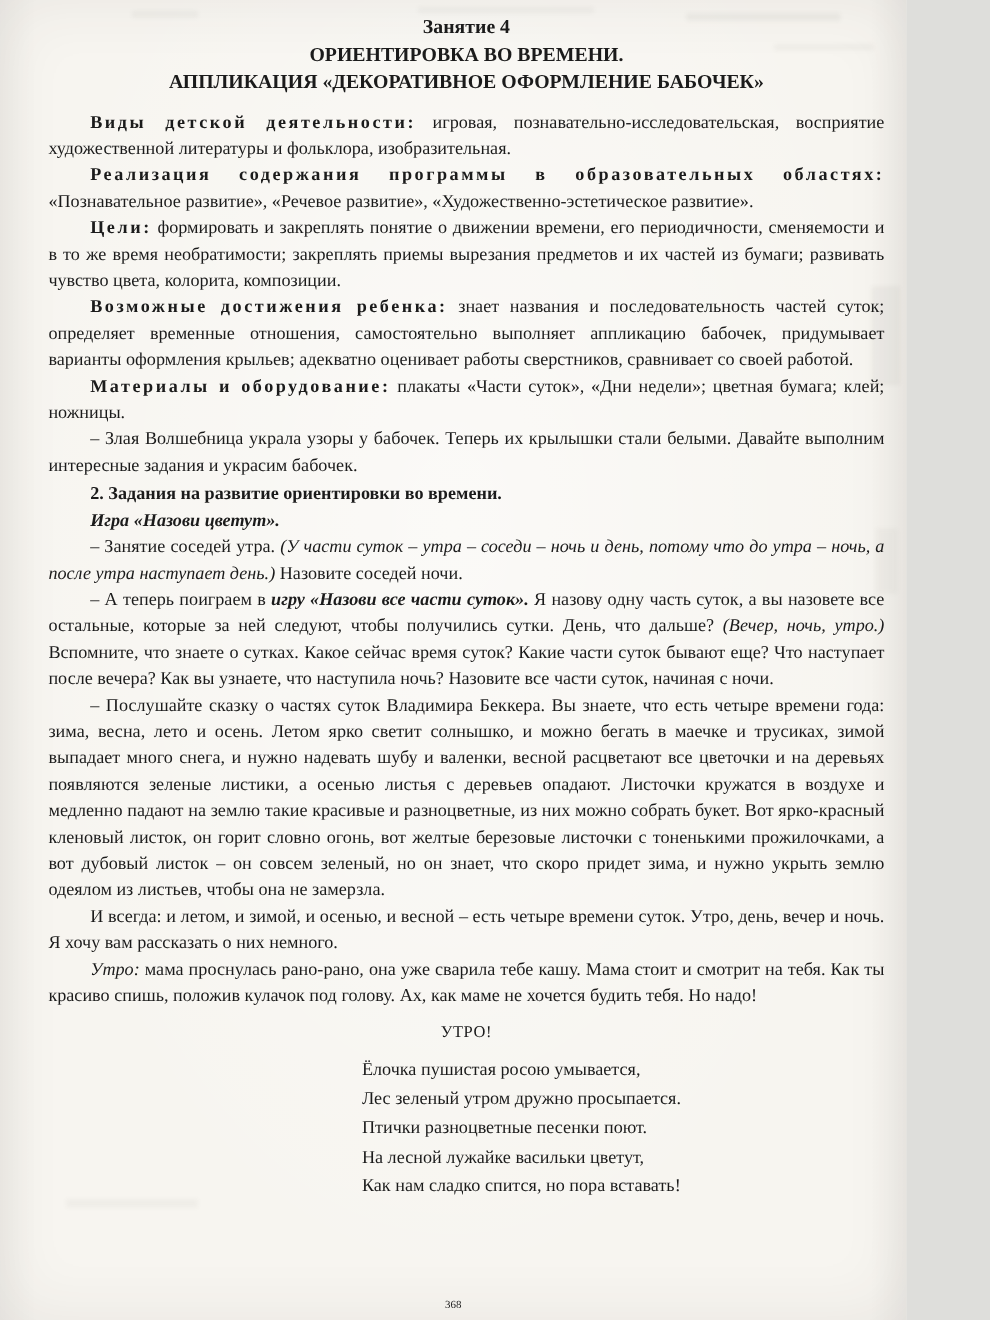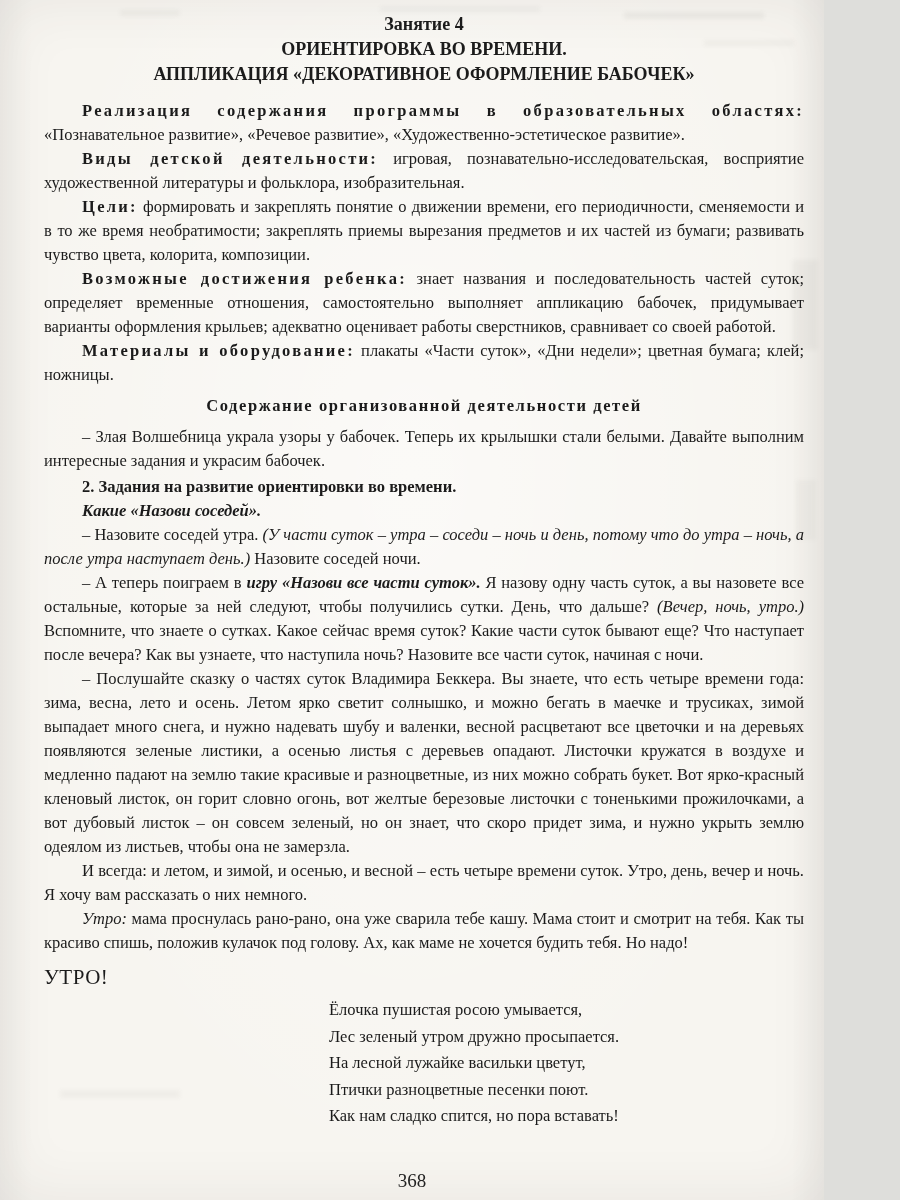--- a/index.html
+++ b/index.html
@@ -67,37 +67,38 @@
   }
   p.subhead-italic {
     margin: 0;
     font-size: 16.5px;
     line-height: 24px;
     text-indent: 38px;
     font-weight: bold;
     font-style: italic;
   }
   .utro {
-    font-size: 21px;
+    text-align: center;
+    font-size: 15px;
     line-height: 24px;
     margin-top: 10px;
     letter-spacing: 0.5px;
   }
   .poem {
     margin: 8px 0 0 285px;
     font-size: 16.5px;
     line-height: 26.5px;
   }
   .page-number {
     position: absolute;
     bottom: 8px;
     left: 0;
     width: 100%;
     text-align: center;
-    font-size: 19px;
+    font-size: 10px;
     color: #222;
   }
   
   .artifact {
     position: absolute;
     pointer-events: none;
     background: #6a675f;
     filter: blur(2px);
   }
   .a1 { top: 10px; left: 120px; width: 60px; height: 6px; opacity: 0.06; }
@@ -122,56 +123,55 @@
   <div class="artifact a7"></div>
 
   <div class="content">
 
     <div class="title-block">
       <div>Занятие 4</div>
       <div>ОРИЕНТИРОВКА ВО ВРЕМЕНИ.</div>
       <div>АППЛИКАЦИЯ «ДЕКОРАТИВНОЕ ОФОРМЛЕНИЕ БАБОЧЕК»</div>
     </div>
 
+    <p class="body"><span class="lead">Виды детской деятельности:</span><span> игровая, познавательно-исследовательская, восприятие художественной литературы и фольклора, изобразительная.</span></p>
+
     <p class="body"><span class="lead">Реализация содержания программы в образовательных областях:</span><span> «Познавательное развитие», «Речевое развитие», «Художественно-эстетическое развитие».</span></p>
-
-    <p class="body"><span class="lead">Виды детской деятельности:</span><span> игровая, познавательно-исследовательская, восприятие художественной литературы и фольклора, изобразительная.</span></p>
 
     <p class="body"><span class="lead">Цели:</span><span> формировать и закреплять понятие о движении времени, его периодичности, сменяемости и в то же время необратимости; закреплять приемы вырезания предметов и их частей из бумаги; развивать чувство цвета, колорита, композиции.</span></p>
 
     <p class="body"><span class="lead">Возможные достижения ребенка:</span><span> знает названия и последовательность частей суток; определяет временные отношения, самостоятельно выполняет аппликацию бабочек, придумывает варианты оформления крыльев; адекватно оценивает работы сверстников, сравнивает со своей работой.</span></p>
 
     <p class="body"><span class="lead">Материалы и оборудование:</span><span> плакаты «Части суток», «Дни недели»; цветная бумага; клей; ножницы.</span></p>
 
-    <div class="content-heading">Содержание организованной деятельности детей</div>
 
 
     <p class="body">– Злая Волшебница украла узоры у бабочек. Теперь их крылышки стали белыми. Давайте выполним интересные задания и украсим бабочек.</p>
 
     <p class="subhead">2. Задания на развитие ориентировки во времени.</p>
 
-    <p class="subhead-italic">Какие «Назови соседей».</p>
+    <p class="subhead-italic">Игра «Назови цветут».</p>
 
-    <p class="body"><span>– Назовите соседей утра. </span><span class="it">(У части суток – утра – соседи – ночь и день, потому что до утра – ночь, а после утра наступает день.)</span><span> Назовите соседей ночи.</span></p>
+    <p class="body"><span>– Занятие соседей утра. </span><span class="it">(У части суток – утра – соседи – ночь и день, потому что до утра – ночь, а после утра наступает день.)</span><span> Назовите соседей ночи.</span></p>
 
     <p class="body"><span>– А теперь поиграем в </span><span class="bit">игру «Назови все части суток».</span><span> Я назову одну часть суток, а вы назовете все остальные, которые за ней следуют, чтобы получились сутки. День, что дальше? </span><span class="it">(Вечер, ночь, утро.)</span><span> Вспомните, что знаете о сутках. Какое сейчас время суток? Какие части суток бывают еще? Что наступает после вечера? Как вы узнаете, что наступила ночь? Назовите все части суток, начиная с ночи.</span></p>
 
     <p class="body">– Послушайте сказку о частях суток Владимира Беккера. Вы знаете, что есть четыре времени года: зима, весна, лето и осень. Летом ярко светит солнышко, и можно бегать в маечке и трусиках, зимой выпадает много снега, и нужно надевать шубу и валенки, весной расцветают все цветочки и на деревьях появляются зеленые листики, а осенью листья с деревьев опадают. Листочки кружатся в воздухе и медленно падают на землю такие красивые и разноцветные, из них можно собрать букет. Вот ярко-красный кленовый листок, он горит словно огонь, вот желтые березовые листочки с тоненькими прожилочками, а вот дубовый листок – он совсем зеленый, но он знает, что скоро придет зима, и нужно укрыть землю одеялом из листьев, чтобы она не замерзла.</p>
 
     <p class="body">И всегда: и летом, и зимой, и осенью, и весной – есть четыре времени суток. Утро, день, вечер и ночь. Я хочу вам рассказать о них немного.</p>
 
     <p class="body"><span class="it">Утро:</span><span> мама проснулась рано-рано, она уже сварила тебе кашу. Мама стоит и смотрит на тебя. Как ты красиво спишь, положив кулачок под голову. Ах, как маме не хочется будить тебя. Но надо!</span></p>
 
     <div class="utro">УТРО!</div>
 
     <div class="poem">
       <div>Ёлочка пушистая росою умывается,</div>
       <div>Лес зеленый утром дружно просыпается.</div>
+      <div>Птички разноцветные песенки поют.</div>
       <div>На лесной лужайке васильки цветут,</div>
-      <div>Птички разноцветные песенки поют.</div>
       <div>Как нам сладко спится, но пора вставать!</div>
     </div>
 
   </div>
 
   <div class="page-number">368</div>
 
 </div>
 
 </body></html>

